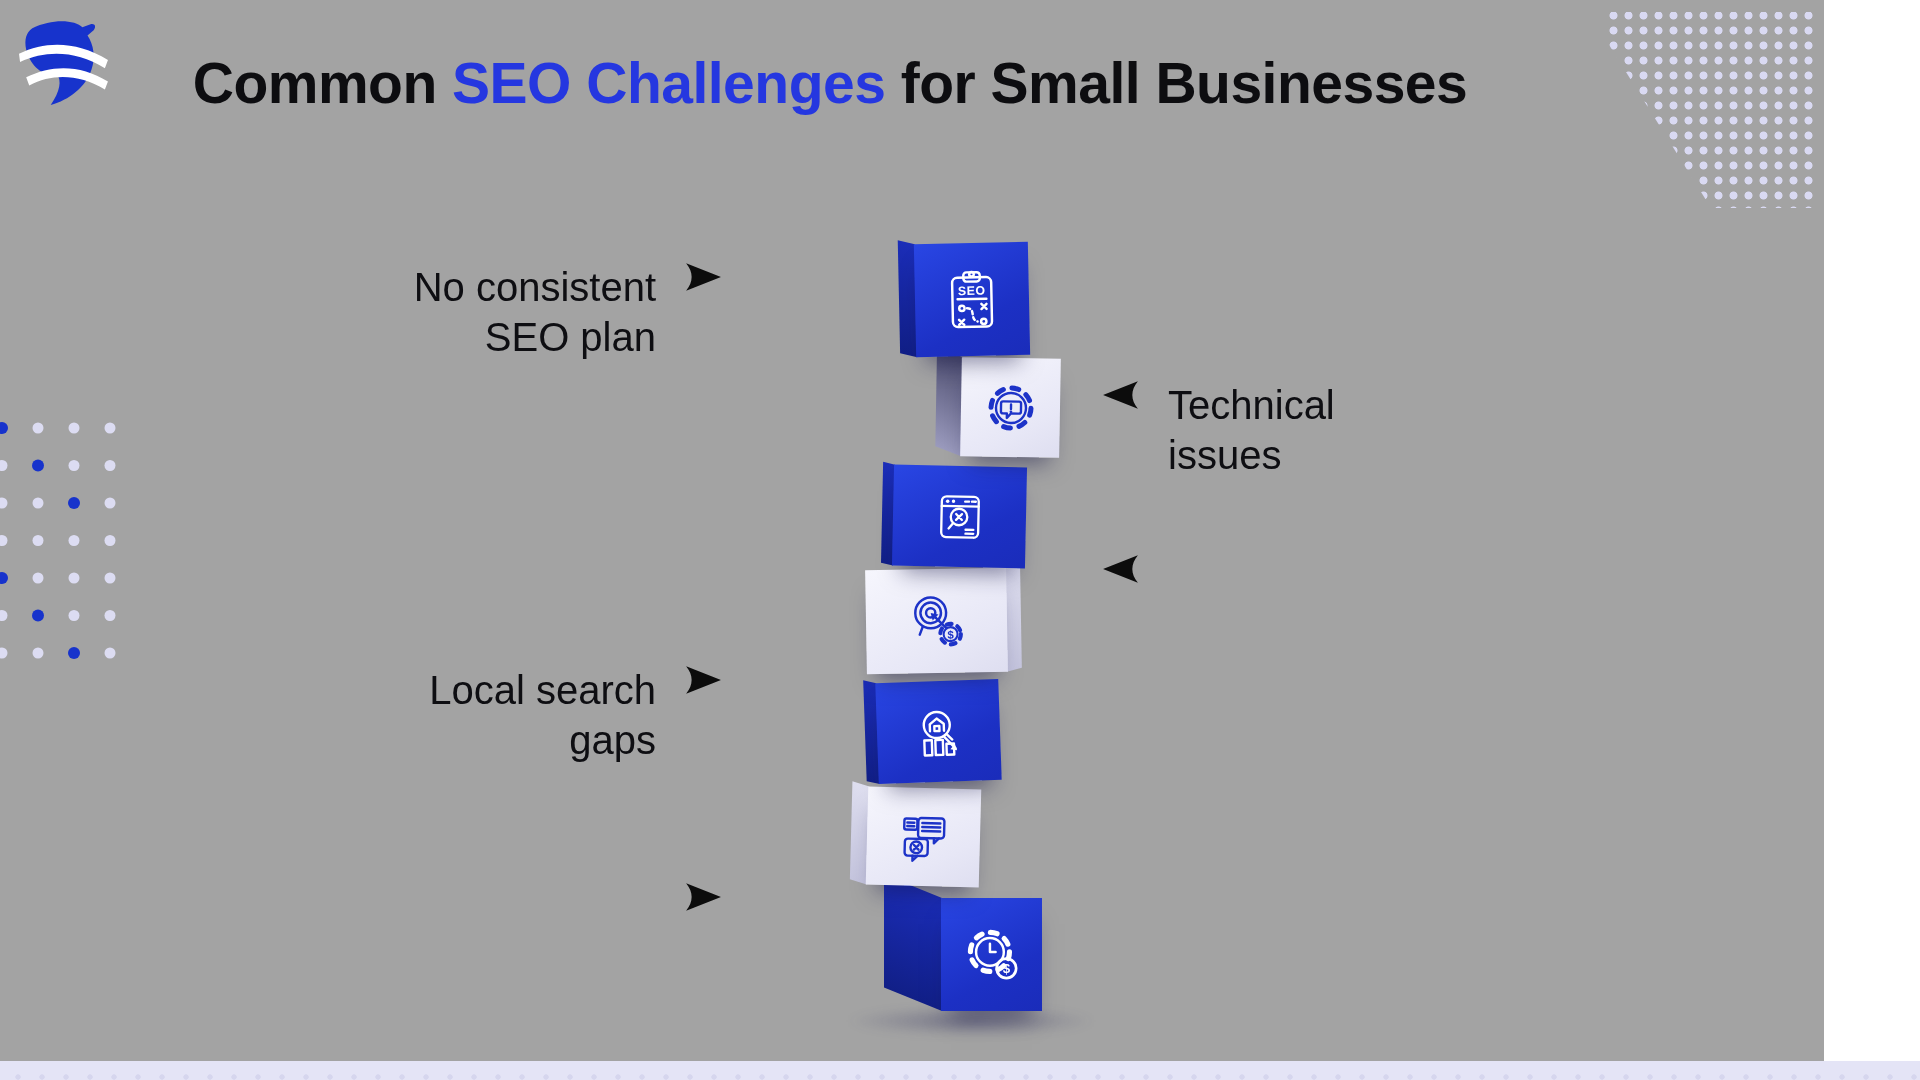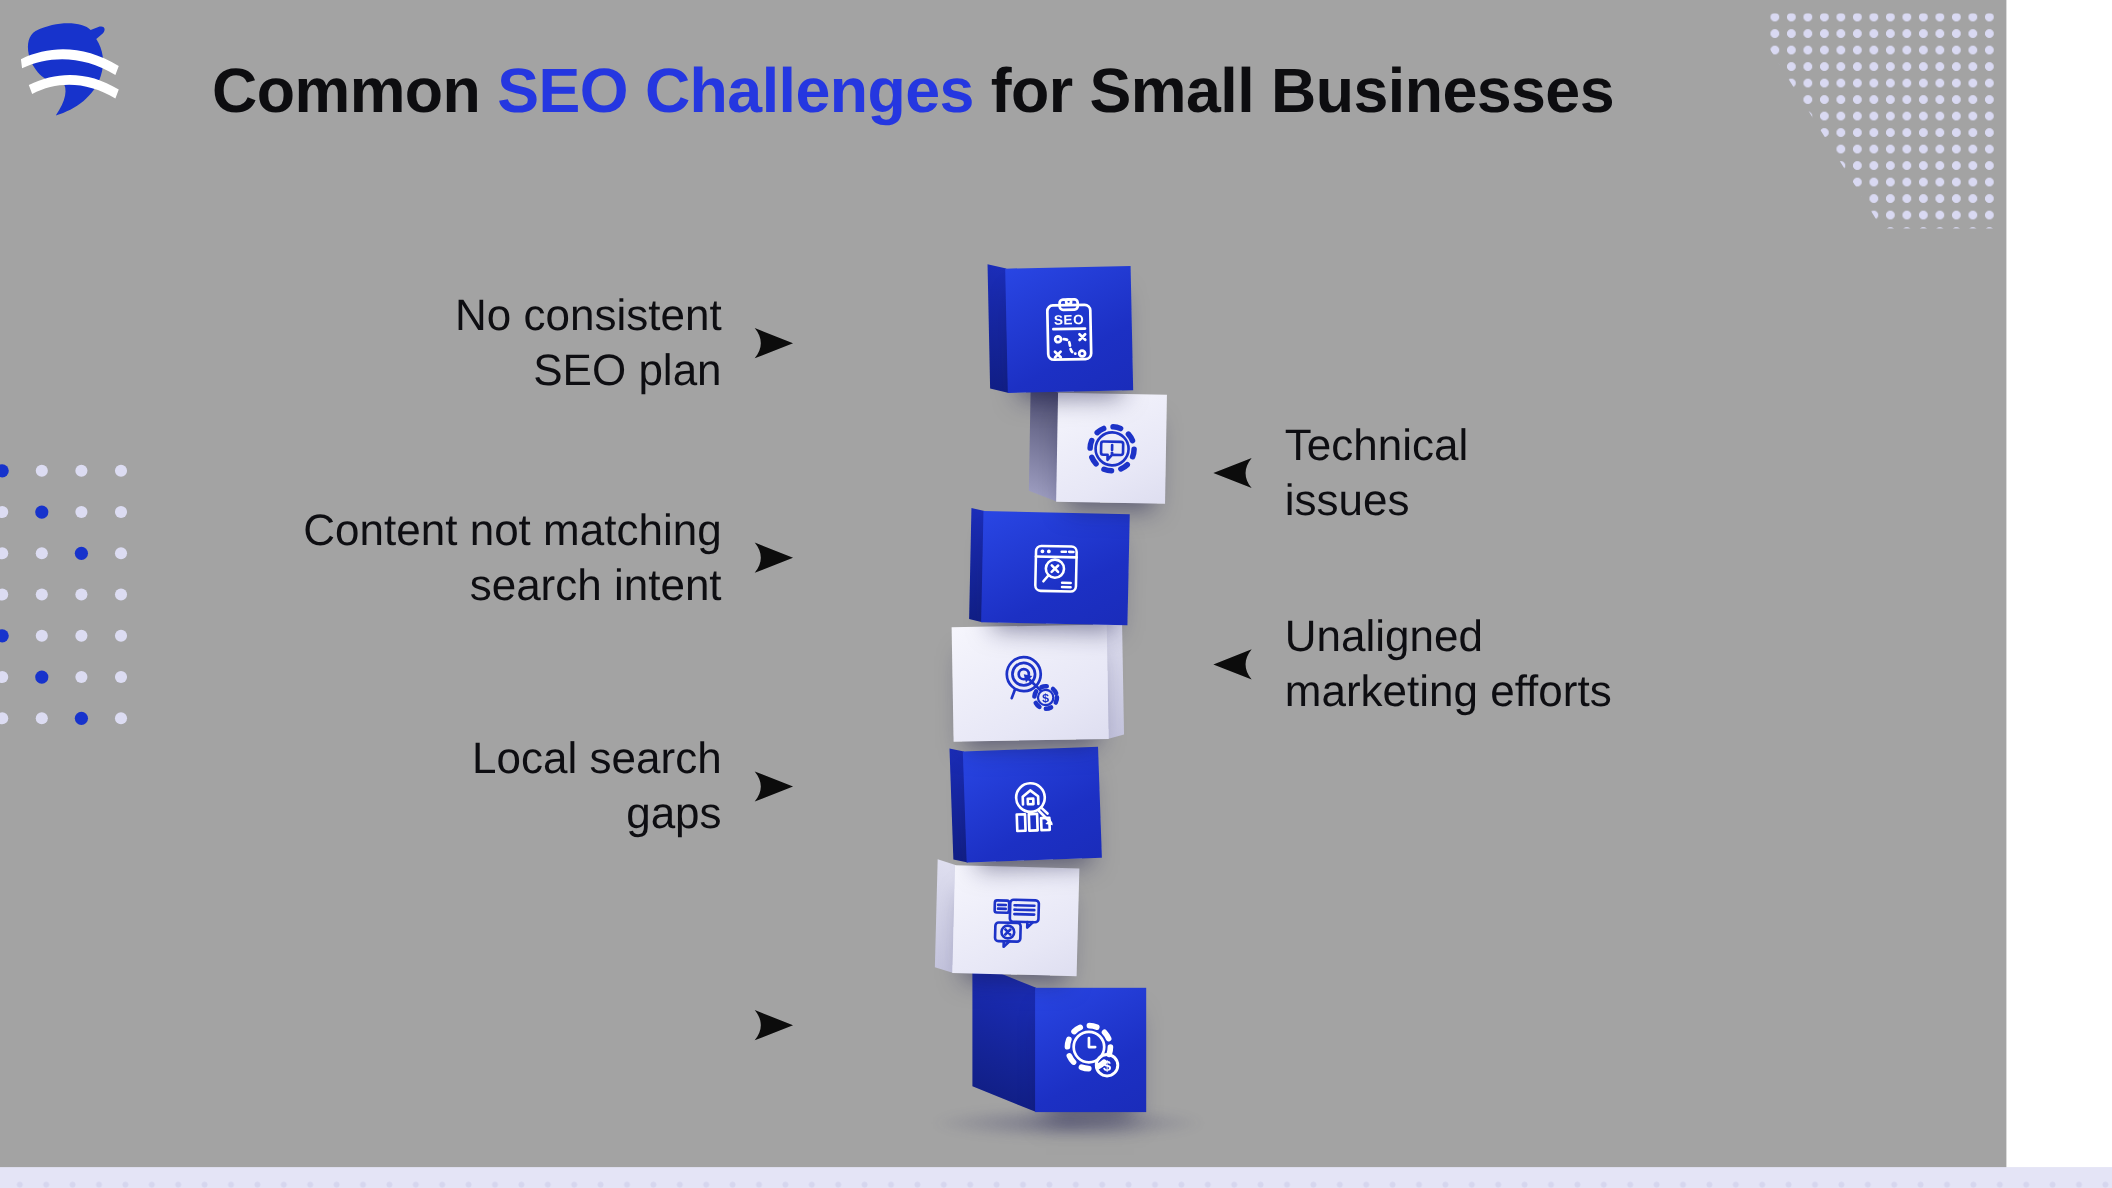--- a/index.html
+++ b/index.html
@@ -68,21 +68,21 @@
   .ic.white { stroke:#ffffff; }
   .ic.blue  { stroke:#1d33c8; }
   .ic text { stroke:none; font-family:"Liberation Sans","DejaVu Sans",sans-serif; font-weight:700; }
   .ic.white text { fill:#ffffff; }
   .ic.blue  text { fill:#1d33c8; }
   .dash { stroke-dasharray:3 3; }
   .fillw { fill:#ffffff; stroke:none; }
   .fillb { fill:#1d33c8; stroke:none; }
 
   
-  .label-row { position:absolute; height:100px; display:flex; align-items:center; gap:28px;
+  .label-row { position:absolute; height:100px; display:flex; align-items:flex-start; gap:28px;
                color:#0e0e12; font-size:40px; line-height:50px; font-weight:400; }
   .label-row .txt { white-space:pre-line; }
   .label-row.left  { right:1102px; text-align:right; }
   .label-row.right { left:1102px;  text-align:left; }
   .arrow { width:38px; height:30px; flex:0 0 auto; }
   .arrow svg { display:block; width:38px; height:30px; }
   .arrow.flip svg { transform:scaleX(-1); }
   .lr1 { top:262px; }  .lr2 { top:380px; }  .lr3 { top:457px; }
   .lr4 { top:554px; }  .lr5 { top:665px; }  .lr6 { top:760px; }
   .lr7 { top:882px; }
@@ -271,38 +271,27 @@
   <div class="label-row right lr2">
     <span class="arrow flip">
         <svg viewBox="0 0 36 28">
           <path fill="#0c0c0c" d="M2,1 L35,14 L2,27 C9,18.5 9,9.5 2,1 Z"></path>
         </svg>
       </span>
     <div class="txt">Technical
 issues</div>
   </div>
 
-  <div class="label-row left lr3">
-    <div class="txt">Content not matching
-search intent</div>
-    <span class="arrow">
-        <svg viewBox="0 0 36 28">
-          <path fill="#0c0c0c" d="M2,1 L35,14 L2,27 C9,18.5 9,9.5 2,1 Z"></path>
-        </svg>
-      </span>
-  </div>
 
   <div class="label-row right lr4">
     <span class="arrow flip">
         <svg viewBox="0 0 36 28">
           <path fill="#0c0c0c" d="M2,1 L35,14 L2,27 C9,18.5 9,9.5 2,1 Z"></path>
         </svg>
       </span>
-    <div class="txt">Unaligned
-marketing efforts</div>
   </div>
 
   <div class="label-row left lr5">
     <div class="txt">Local search
 gaps</div>
     <span class="arrow">
         <svg viewBox="0 0 36 28">
           <path fill="#0c0c0c" d="M2,1 L35,14 L2,27 C9,18.5 9,9.5 2,1 Z"></path>
         </svg>
       </span>

